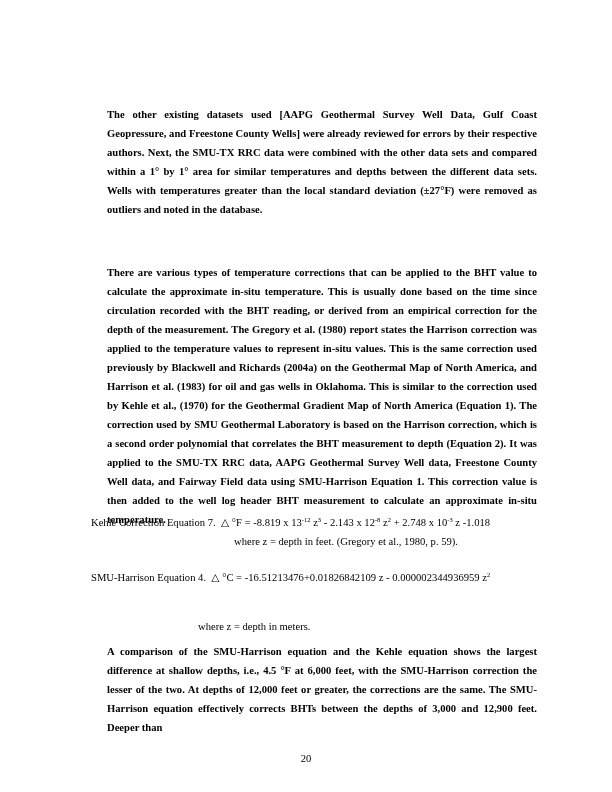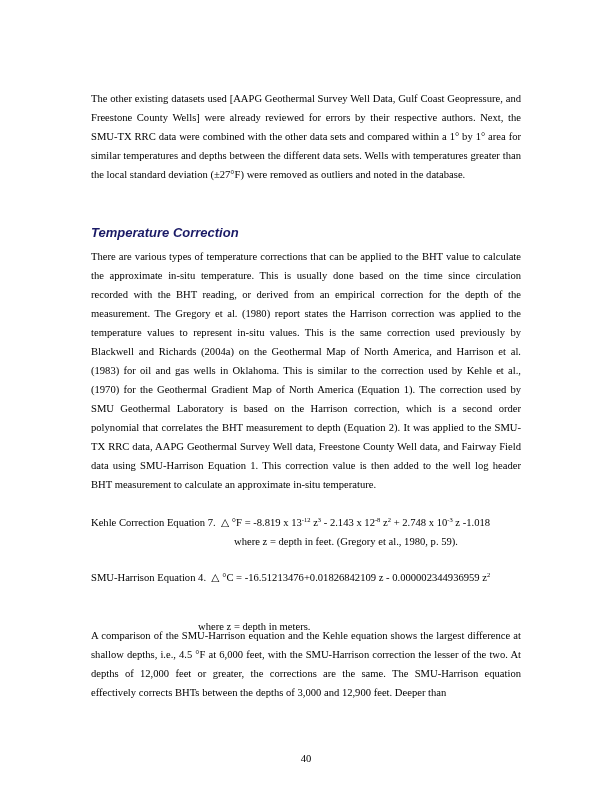--- a/index.html
+++ b/index.html
@@ -3,51 +3,50 @@
   <meta charset="utf-8">
   <style>
     html, body { margin: 0; padding: 0; background: #ffffff; }
     body { width: 612px; height: 792px; position: relative; overflow: hidden; }
     .page {
       position: absolute; left: 0; top: 0; width: 612px; height: 792px; background: #fff;
       font-family: "Liberation Serif", "DejaVu Serif", serif; color: #000;
     }
     .para {
       position: absolute; left: 91px; width: 430px;
-      font-size: 10.6px; line-height: 19px; text-align: justify; margin: 0;
+      font-size: 10.6px; line-height: 19px; text-align: justify; margin: 16px; font-weight: bold;
     }
     .heading {
       position: absolute; left: 91px; top: 225px;
       font-family: "Liberation Sans", "DejaVu Sans", sans-serif;
       font-weight: bold; font-style: italic; font-size: 13px; color: #1a1a66; margin: 0;
     }
     .eq { position: absolute; font-size: 10.6px; line-height: 14px; white-space: nowrap; }
     sup { font-size: 6.5px; vertical-align: 4px; line-height: 0; }
     .pagenum { position: absolute; left: 0; width: 612px; top: 753px; text-align: center; font-size: 10.6px; }
   </style>
 </head>
 <body>
 
 <div class="page">
   <p class="para" style="top:89px;">The other existing datasets used [AAPG Geothermal Survey Well Data, Gulf Coast Geopressure, and Freestone County Wells] were already reviewed for errors by their respective authors. Next, the SMU-TX RRC data were combined with the other data sets and compared within a 1° by 1° area for similar temperatures and depths between the different data sets.  Wells with temperatures greater than the local standard deviation (±27°F) were removed as outliers and noted in the database.</p>
 
-  <h2 class="heading">Temperature Correction</h2>
 
   <p class="para" style="top:247px;">There are various types of temperature corrections that can be applied to the BHT value to calculate the approximate in-situ temperature.  This is usually done based on the time since circulation recorded with the BHT reading, or derived from an empirical correction for the depth of the measurement.  The Gregory et al. (1980) report states the Harrison correction was applied to the temperature values to represent in-situ values.  This is the same correction used previously by Blackwell and Richards (2004a) on the Geothermal Map of North America, and Harrison et al. (1983) for oil and gas wells in Oklahoma.  This is similar to the correction used by Kehle et al., (1970) for the Geothermal Gradient Map of North America (Equation 1). The correction used by SMU Geothermal Laboratory is based on the Harrison correction, which is a second order polynomial that correlates the BHT measurement to depth (Equation 2).  It was applied to the SMU-TX RRC data, AAPG Geothermal Survey Well data, Freestone County Well data, and Fairway Field data using SMU-Harrison Equation 1.  This correction value is then added to the well log header BHT measurement to calculate an approximate in-situ temperature.</p>
 
   <div class="eq" style="left:91px; top:516px;">
     <span>Kehle Correction Equation 7.</span>&nbsp;
     <span>△</span>
     <span>°F = -8.819 x 13</span><sup>-12</sup><span> z</span><sup>3</sup><span> - 2.143 x 12</span><sup>-8</sup><span> z</span><sup>2</sup><span> + 2.748 x 10</span><sup>-3</sup><span> z -1.018</span>
   </div>
   <div class="eq" style="left:234px; top:535px;">where z = depth in feet.  (Gregory et al., 1980, p. 59).</div>
 
   <div class="eq" style="left:91px; top:571px;">
     <span>SMU-Harrison Equation 4.</span>&nbsp;
     <span>△</span>
     <span>°C = -16.51213476+0.01826842109 z - 0.000002344936959 z</span><sup>2</sup>
   </div>
   <div class="eq" style="left:198px; top:620px;">where z = depth in meters.</div>
 
   <p class="para" style="top:626px;">A comparison of the SMU-Harrison equation and the Kehle equation shows the largest difference at shallow depths, i.e.,  4.5 °F at 6,000 feet, with the SMU-Harrison correction the lesser of the two.  At depths of 12,000 feet or greater, the corrections are the same.  The SMU-Harrison equation effectively corrects BHTs between the depths of 3,000 and 12,900 feet.  Deeper than</p>
 
-  <div class="pagenum">40</div>
+  <div class="pagenum">20</div>
 </div>
 
 </body></html>

